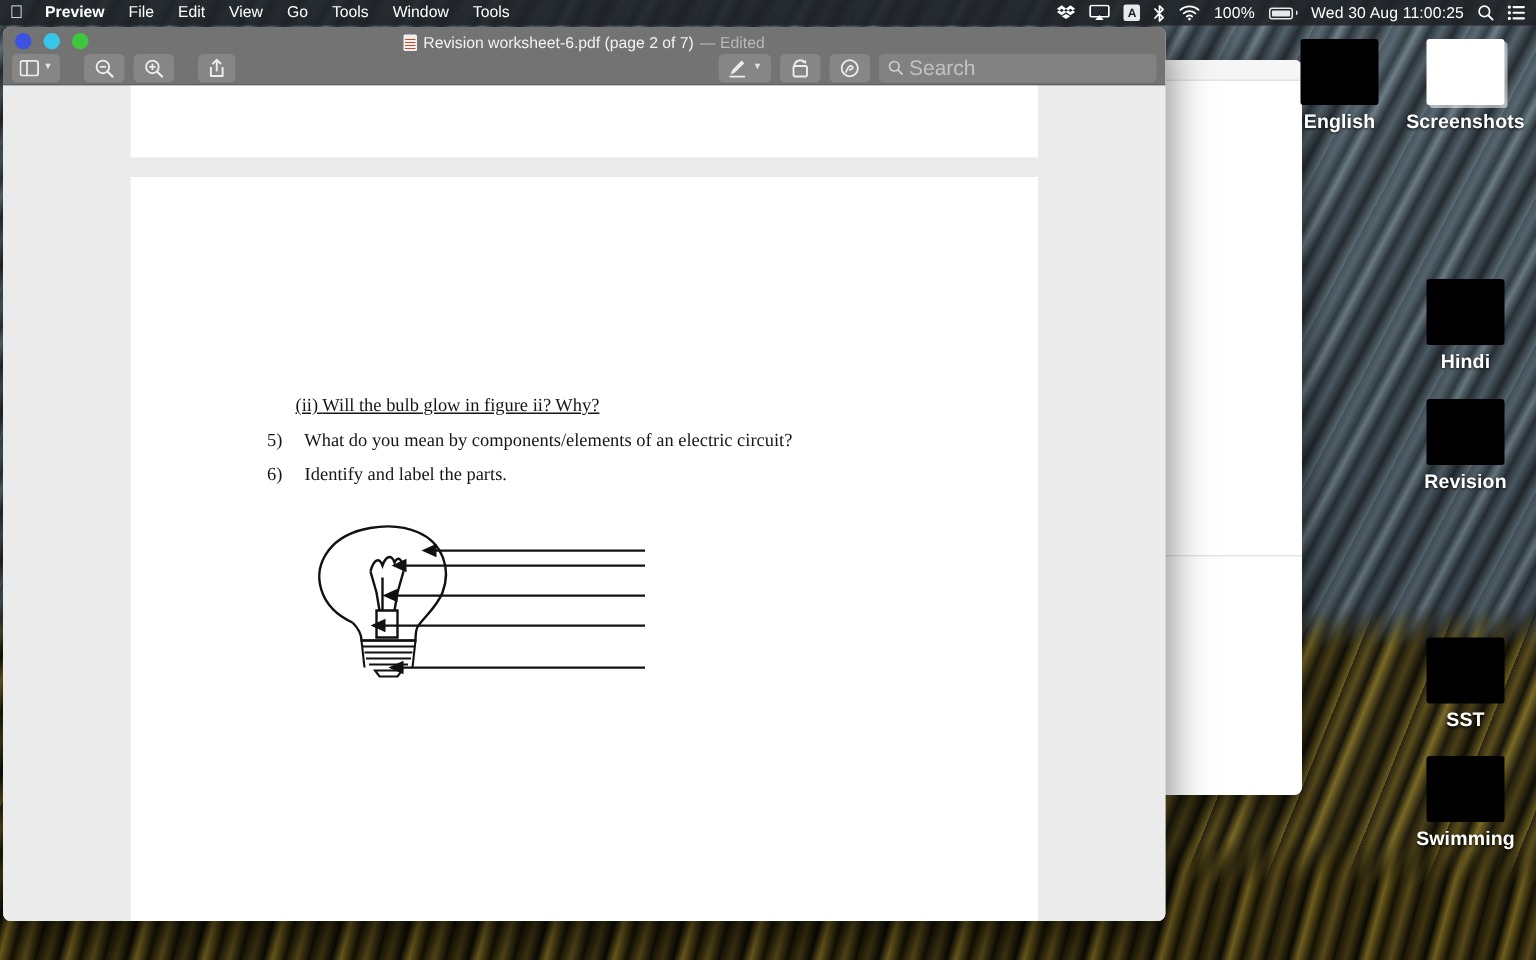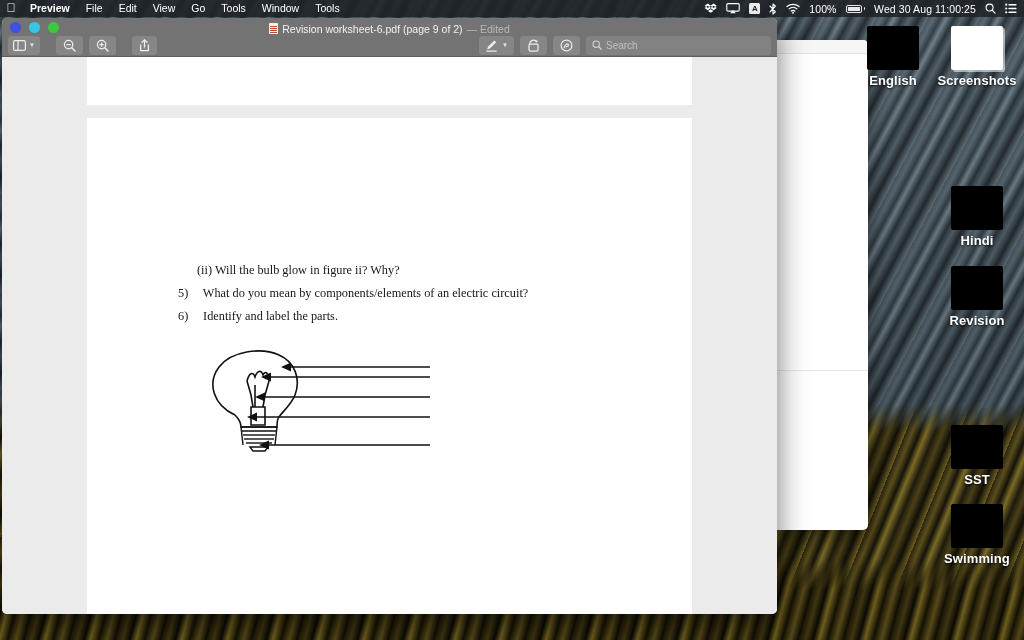--- a/index.html
+++ b/index.html
@@ -132,40 +132,40 @@
     display:inline-flex; align-items:center; justify-content:center;
     color:#eaeaea; margin-right:6px; padding:0 7px;
   }
   .tb-btn.sidebar { padding:0 5px; gap:3px; }
   .tb-gap { width:10px; }
   .tb-spacer { flex:1 1 auto; }
   .chev { font-size:6px; line-height:1; opacity:0.95; }
   .search-field {
     height:19px; width:185px; background:#828282; border-radius:3.5px;
     display:flex; align-items:center; gap:4px; padding:0 6px;
-    color:#c9c9c9; font-size:10px;
+    color:#c9c9c9; font-size:14px;
   }
   .search-field .ph { color:#c2c2c2; }
 
   
   .canvas {
     flex:1 1 auto; position:relative; background:#ebebeb; overflow:hidden;
   }
   .pdf-page {
     position:absolute; background:#ffffff; left:85px; width:605px;
   }
   .page-prev { top:0px; height:48px; }
   .page-cur  { top:61px; height:535px; }
 
   .doc-body {
     position:absolute; left:0; right:0; top:0;
     font-family:"Liberation Serif", serif; color:#161616;
   }
   .q-line { position:absolute; white-space:nowrap; font-size:12.3px; }
-  .q-sub   { left:110px; top:145px; }
+  .q-sub   { left:110px; top:145px;text-decoration:underline; }
   .q-five  { left:91px;  top:168px; }
   .q-six   { left:91px;  top:191px; }
   .q-num { display:inline-block; width:22px; }
 
   .bulb-wrap { position:absolute; left:108px; top:227px; }
 
   
   .desk-icon {
     position:absolute; width:96px; text-align:center;
   }
@@ -233,21 +233,21 @@
     <div class="titlebar">
 
       <div class="traffic">
         <span class="tl close"></span>
         <span class="tl min"></span>
         <span class="tl zoom"></span>
       </div>
 
       <div class="title-text">
         <span class="doc-ico"></span>
-        <span>Revision worksheet-6.pdf  (page 9 of 2)</span>
+        <span>Revision worksheet-6.pdf  (page 2 of 7)</span>
         <span class="title-edited">— Edited</span>
       </div>
 
       <div class="toolbar">
 
         <span class="tb-btn sidebar">
           <svg width="13" height="11" viewBox="0 0 13 11">
             <rect x="0.6" y="0.6" width="11.8" height="9.8" rx="1.6" fill="none" stroke="#ededed" stroke-width="1.2"></rect>
             <line x1="5" y1="0.6" x2="5" y2="10.4" stroke="#ededed" stroke-width="1.2"></line>
           </svg>

